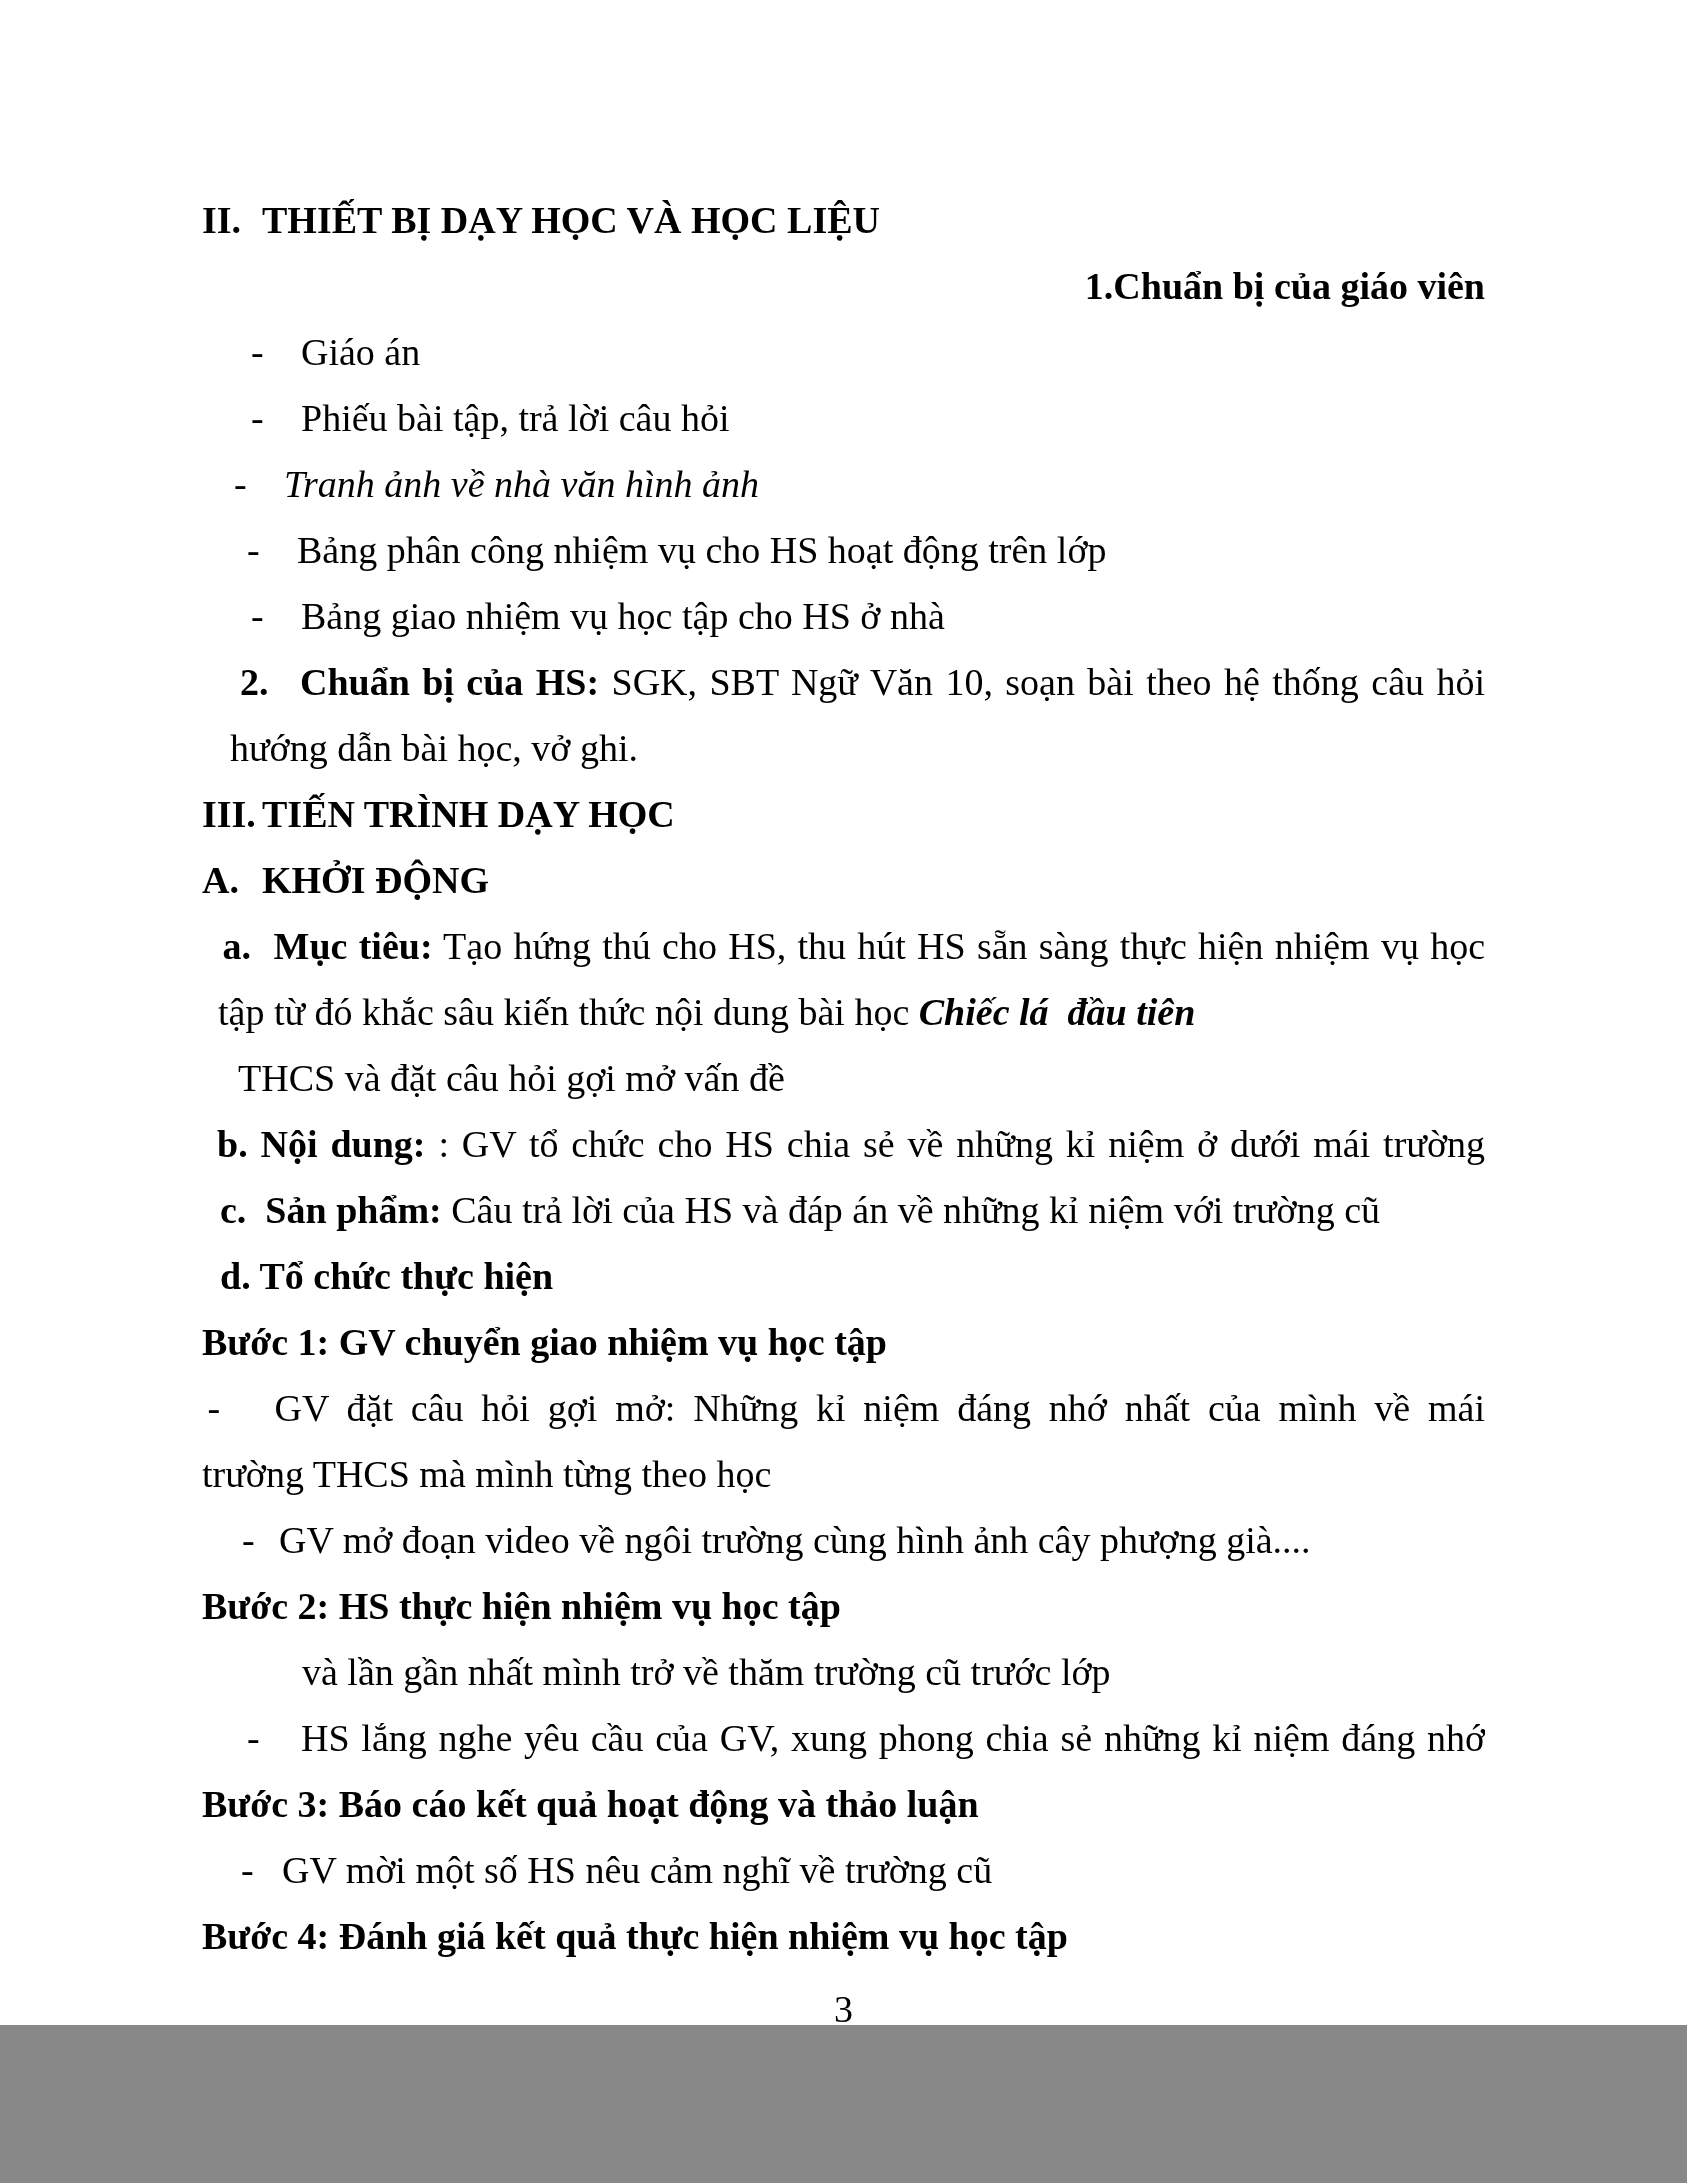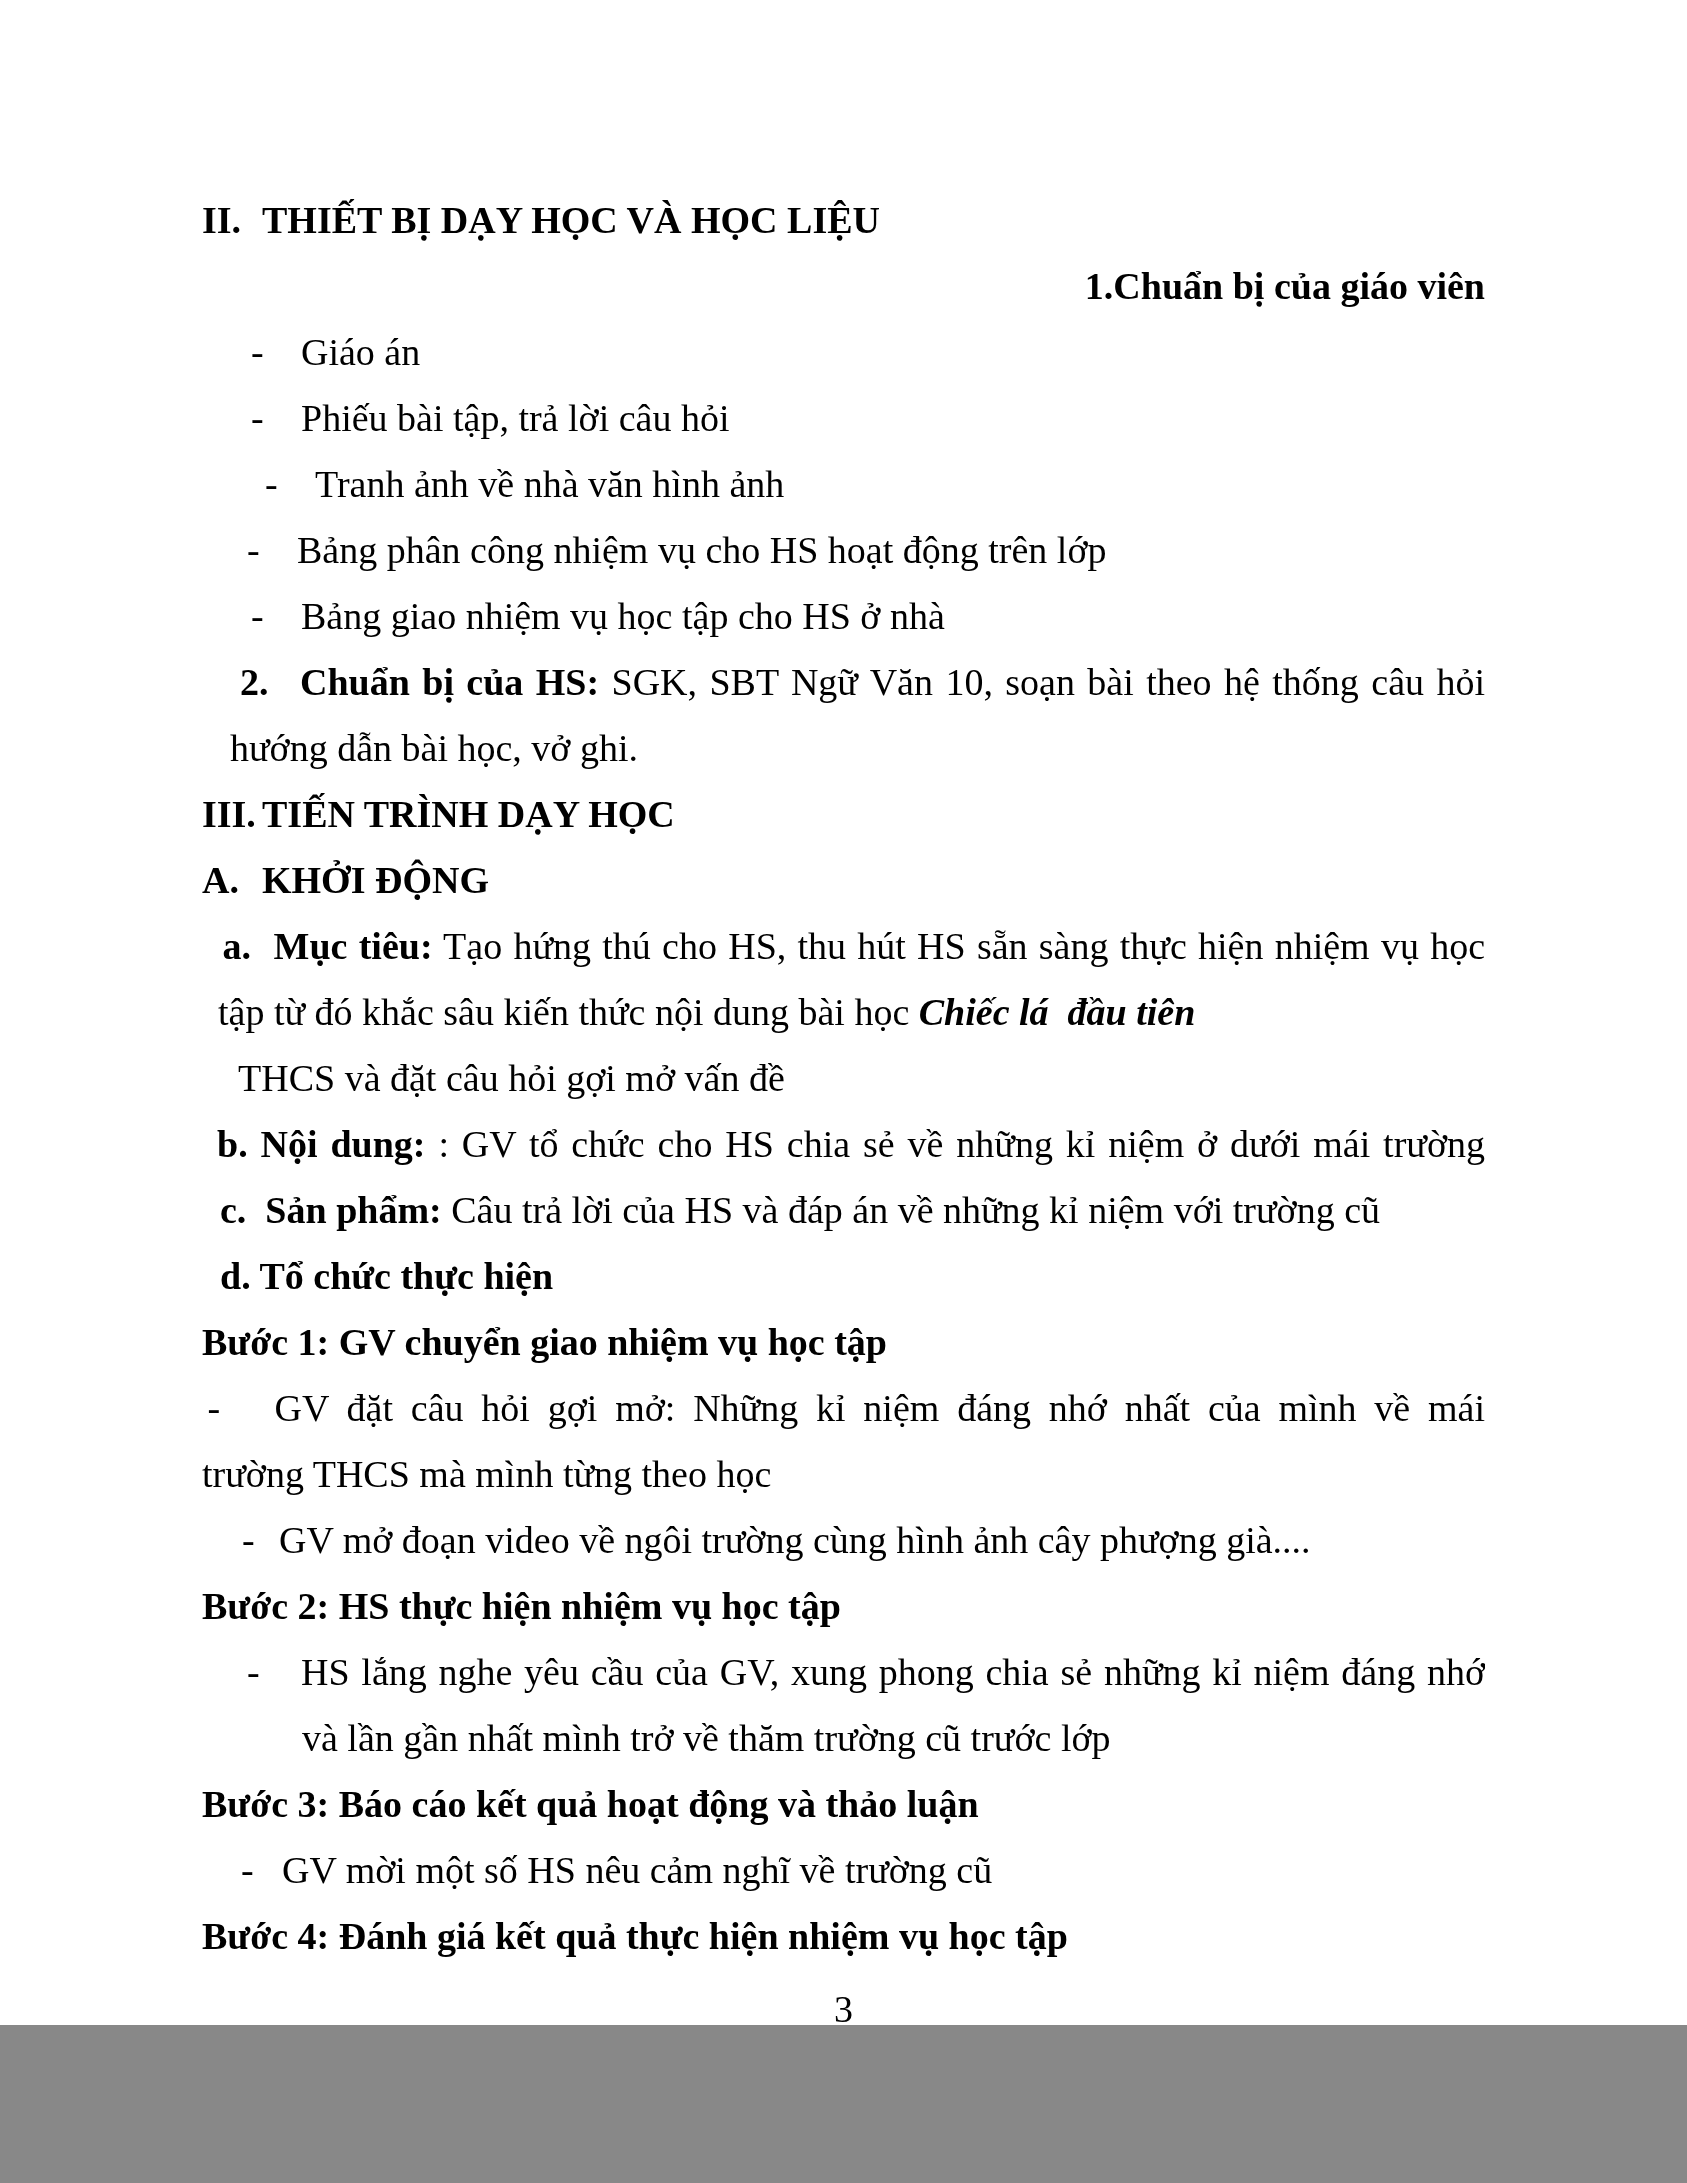--- a/index.html
+++ b/index.html
@@ -34,39 +34,39 @@
 </style>
 </head>
 <body>
 
 <div class="page">
   <div class="content">
       <div class="line nw"><span class="marker b" style="min-width: 60px;">II.</span><span class="b">THIẾT BỊ DẠY HỌC VÀ HỌC LIỆU</span></div>
       <div class="line nw" style="margin-left: 38px; text-align: right;"><span class="marker b" style="min-width: 60px;">1.</span><span class="b">Chuẩn bị của giáo viên</span></div>
       <div class="line nw" style="margin-left: 49px;"><span class="marker" style="min-width: 50px;">-</span><span>Giáo án</span></div>
       <div class="line nw" style="margin-left: 49px;"><span class="marker" style="min-width: 50px;">-</span><span>Phiếu bài tập, trả lời câu hỏi</span></div>
-      <div class="line nw" style="margin-left: 63px;"><span class="marker" style="min-width: 50px;">-</span><span>Tranh ảnh về nhà văn hình ảnh</span></div>
+      <div class="line nw" style="margin-left: 32px; font-style: italic;"><span class="marker" style="min-width: 50px;">-</span><span>Tranh ảnh về nhà văn hình ảnh</span></div>
       <div class="line nw" style="margin-left: 45px;"><span class="marker" style="min-width: 50px;">-</span><span>Bảng phân công nhiệm vụ cho HS hoạt động trên lớp</span></div>
       <div class="line nw" style="margin-left: 49px;"><span class="marker" style="min-width: 50px;">-</span><span>Bảng giao nhiệm vụ học tập cho HS ở nhà</span></div>
       <div class="line j" style="margin-left: 38px;"><span class="marker b" style="min-width: 60px;">2.</span><span class="b">Chuẩn bị của HS:</span><span> SGK, SBT Ngữ Văn 10, soạn bài theo hệ thống câu hỏi</span></div>
       <div class="line nw" style="margin-left: 28px;"><span>hướng dẫn bài học, vở ghi.</span></div>
       <div class="line nw"><span class="marker b" style="min-width: 60px;">III.</span><span class="b">TIẾN TRÌNH DẠY HỌC</span></div>
       <div class="line nw"><span class="marker b" style="min-width: 60px;">A.</span><span class="b">KHỞI ĐỘNG</span></div>
       <div class="line j" style="margin-left: 20.6px;"><span class="b">a.&nbsp; Mục tiêu:</span><span> Tạo hứng thú cho HS, thu hút HS sẵn sàng thực hiện nhiệm vụ học</span></div>
       <div class="line nw" style="margin-left: 16px;"><span>tập từ đó khắc sâu kiến thức nội dung bài học </span><span class="b i">Chiếc lá&nbsp; đầu tiên</span></div>
       <div class="line nw" style="margin-left: 36px;"><span>THCS và đặt câu hỏi gợi mở vấn đề</span></div>
       <div class="line j" style="margin-left: 15px;"><span class="b">b. Nội dung:</span><span> : GV tổ chức cho HS chia sẻ về những kỉ niệm ở dưới mái trường</span></div>
       <div class="line nw" style="margin-left: 18px;"><span class="b">c.&nbsp; Sản phẩm:</span><span> Câu trả lời của HS và đáp án về những kỉ niệm với trường cũ</span></div>
       <div class="line nw" style="margin-left: 18px;"><span class="b">d. Tổ chức thực hiện</span></div>
       <div class="line nw"><span class="b">Bước 1: GV chuyển giao nhiệm vụ học tập</span></div>
       <div class="line j" style="margin-left: 5.6px;"><span class="marker" style="min-width: 67px;">-</span><span>GV đặt câu hỏi gợi mở: Những kỉ niệm đáng nhớ nhất của mình về mái</span></div>
       <div class="line nw"><span>trường THCS mà mình từng theo học</span></div>
       <div class="line nw" style="margin-left: 40px;"><span class="marker" style="min-width: 37px;">-</span><span>GV mở đoạn video về ngôi trường cùng hình ảnh cây phượng già....</span></div>
       <div class="line nw"><span class="b">Bước 2: HS thực hiện nhiệm vụ học tập</span></div>
+      <div class="line nw" style="margin-left: 100px;"><span>và lần gần nhất mình trở về thăm trường cũ trước lớp</span></div>
       <div class="line j" style="margin-left: 45px;"><span class="marker" style="min-width: 54px;">-</span><span>HS lắng nghe yêu cầu của GV, xung phong chia sẻ những kỉ niệm đáng nhớ</span></div>
-      <div class="line nw" style="margin-left: 100px;"><span>và lần gần nhất mình trở về thăm trường cũ trước lớp</span></div>
       <div class="line nw"><span class="b">Bước 3: Báo cáo kết quả hoạt động và thảo luận</span></div>
       <div class="line nw" style="margin-left: 39px;"><span class="marker" style="min-width: 41px;">-</span><span>GV mời một số HS nêu cảm nghĩ về trường cũ</span></div>
       <div class="line nw"><span class="b">Bước 4: Đánh giá kết quả thực hiện nhiệm vụ học tập</span></div>
     </div>
   <div class="footer">3</div>
 </div>
 
 
 </body></html>

